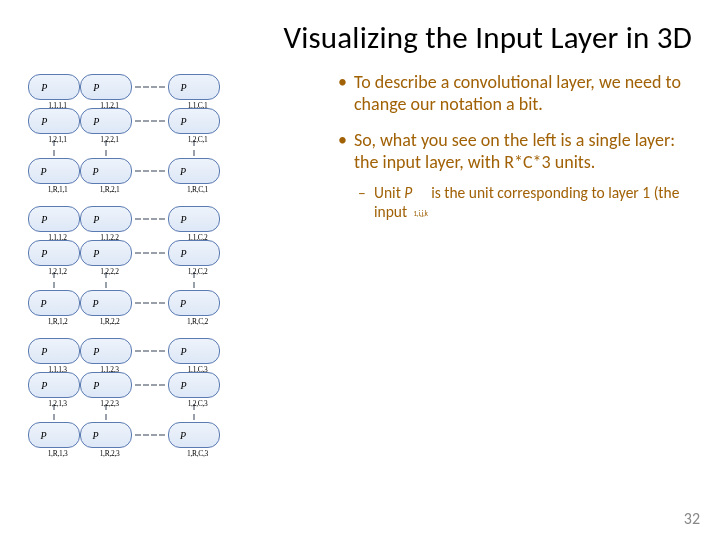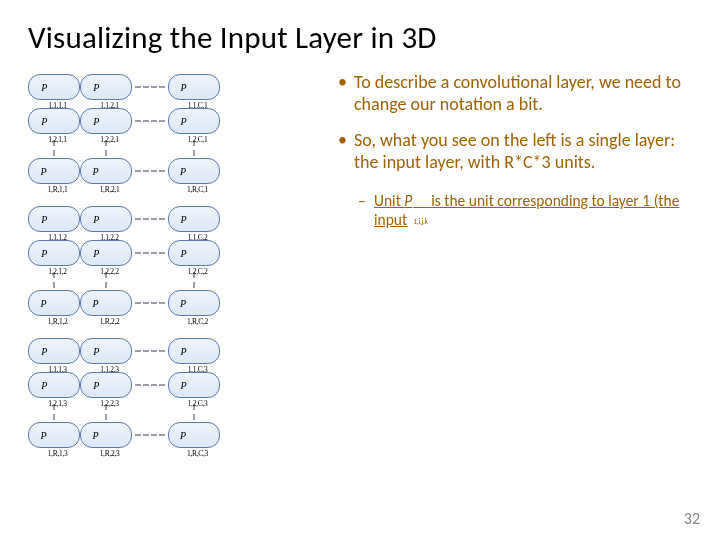--- a/index.html
+++ b/index.html
@@ -1,25 +1,25 @@
 <!DOCTYPE html>
 <html><head>
 <meta charset="utf-8">
 <style>
   * { box-sizing: border-box; margin: 0; padding: 0; }
   html, body { width: 720px; height: 540px; background: #fff; font-family: "Calibri", "Segoe UI", Arial, sans-serif; overflow: hidden; position: relative; }
   .slide { width: 720px; height: 540px; position: relative; padding: 18px 28px 0 28px; }
-  .title { font-size: 31px; font-weight: 400; color: #000; text-align: left; letter-spacing: 0.2px; margin-bottom: 10px; }
+  .title { font-size: 31px; font-weight: 400; color: #000; text-align: right; letter-spacing: 0.2px; margin-bottom: 10px; }
   .content { display: flex; height: 460px; }
   .left { width: 300px; padding-top: 6px; }
   .right { flex: 1; padding-left: 8px; padding-top: 6px; font-size: 18px; line-height: 1.22; color: #a16207; }
   .right ul { list-style: none; }
   .right > ul > li { position: relative; padding-left: 18px; margin-bottom: 14px; font-size: 18px; }
   .right > ul > li::before { content: "•"; position: absolute; left: 2px; top: 0; font-size: 18px; }
-  .right ul ul li { position: relative; padding-left: 20px; margin-top: 18px; font-size: 15.5px; text-decoration: underline; }
+  .right ul ul li { position: relative; padding-left: 20px; margin-top: 10px; font-size: 15.5px; }
   .right ul ul li::before { content: "–"; position: absolute; left: 4px; top: 0; }
   .pagenum { position: absolute; right: 20px; bottom: 12px; font-size: 16px; color: #888; }
 
   
   .plane { margin-bottom: 18px; }
   .row { display: flex; align-items: center; height: 30px; margin-bottom: 4px; }
   .node {
     display: inline-flex; align-items: center; justify-content: center;
     width: 52px; height: 26px;
     border: 1px solid #5a7ab2; border-radius: 12px;

